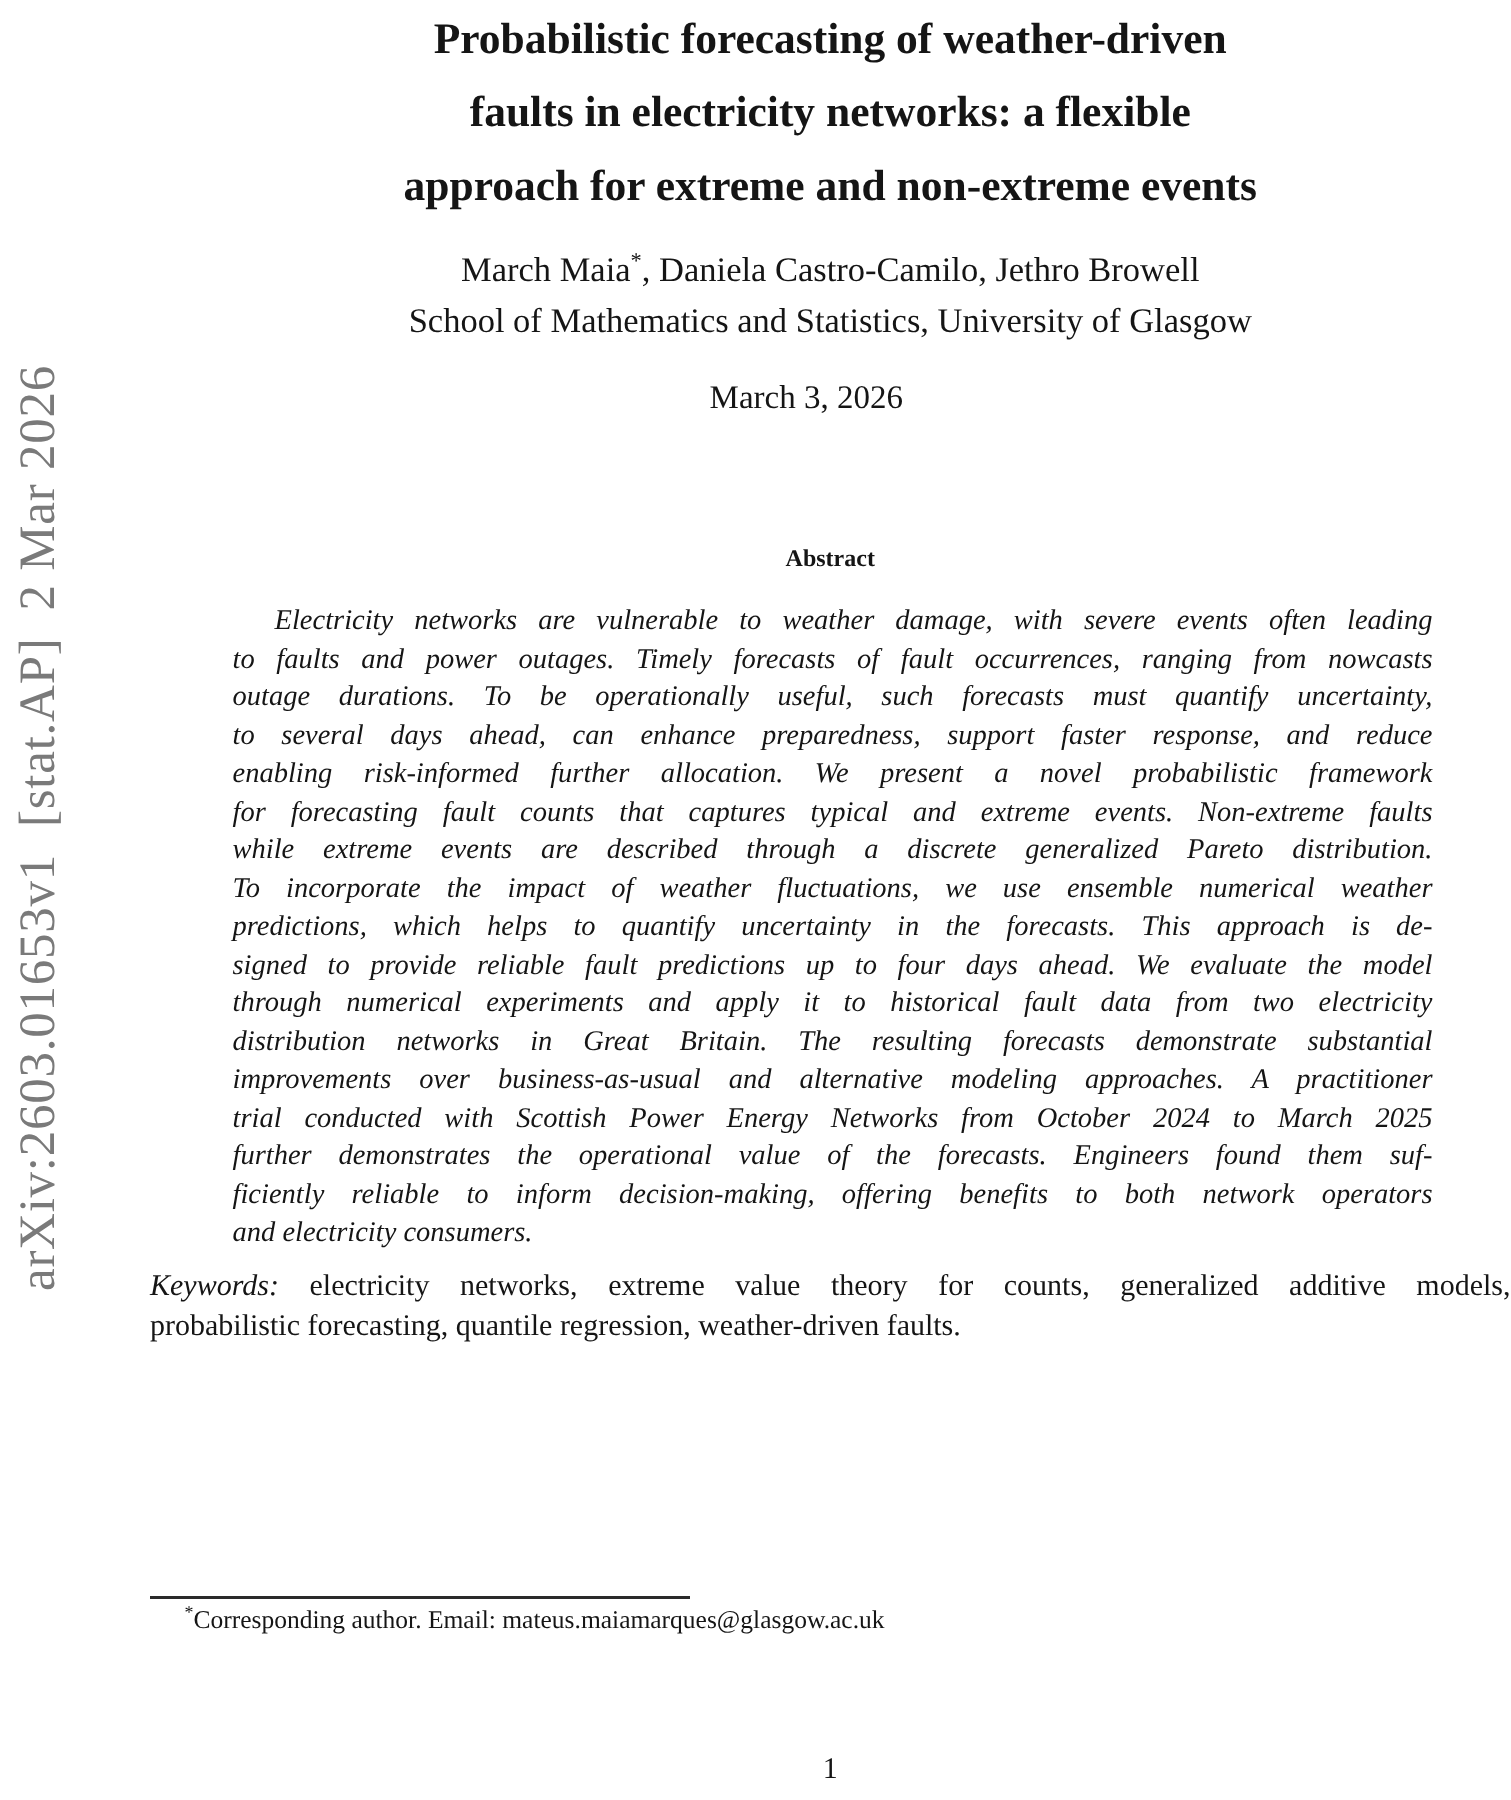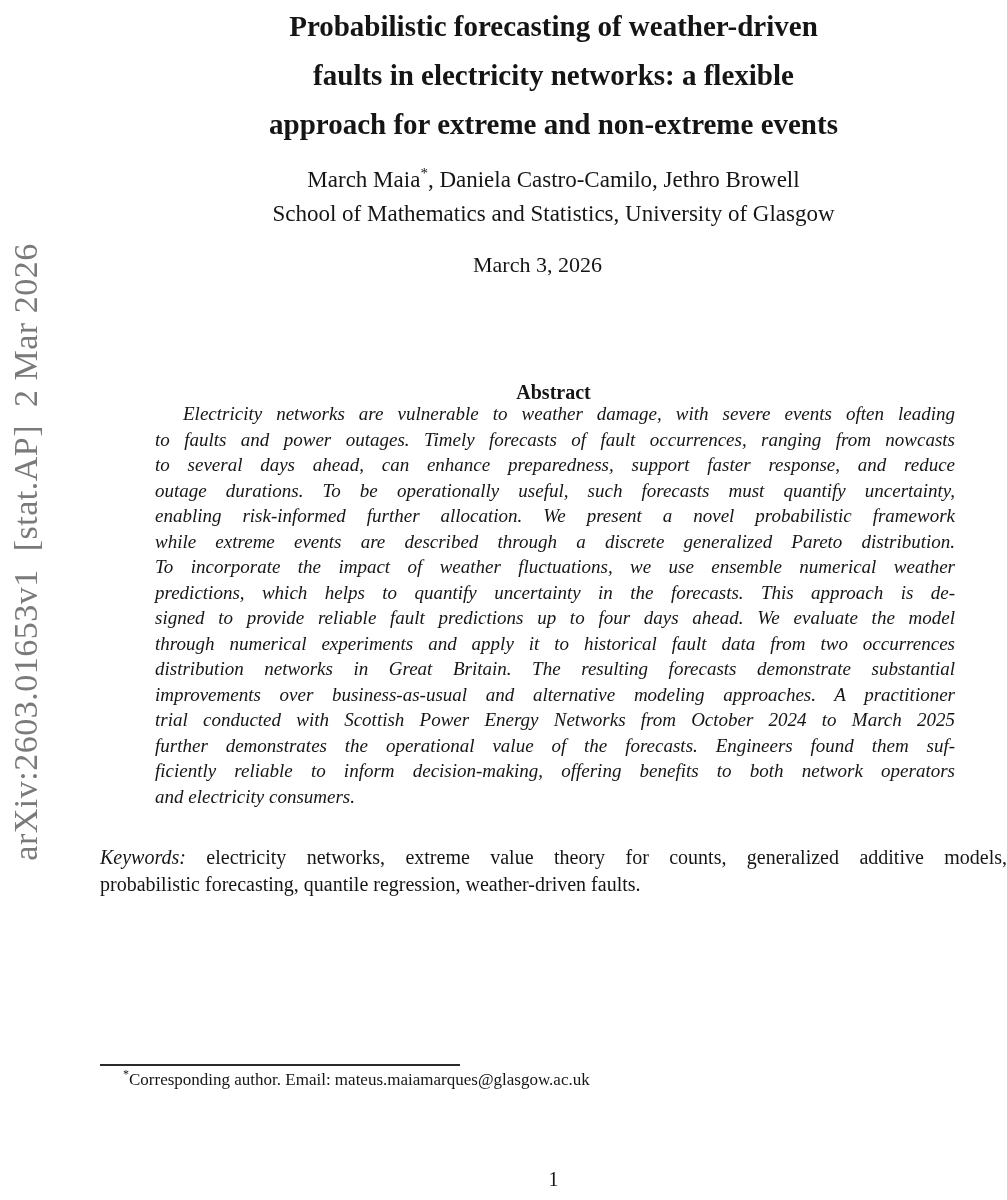--- a/index.html
+++ b/index.html
@@ -58,23 +58,22 @@
     width: 907px;
     text-align: center;
     font-size: 22px;
   }
   .abstract-heading {
     position: absolute;
     top: 364px;
     left: 100px;
     width: 907px;
     text-align: center;
-    font-size: 20px;
+    font-size: 16px;
     font-weight: bold;
-    margin-top: 17px;
   }
   .abstract-body {
     position: absolute;
     top: 401px;
     left: 155px;
     width: 800px;
     font-size: 19px;
     line-height: 25.5px;
     font-style: italic;
   }
@@ -148,28 +147,29 @@
     <div>School of Mathematics and Statistics, University of Glasgow</div>
   </div>
 
   <div class="date">March 3, 2026</div>
 
   <div class="abstract-heading">Abstract</div>
 
   <div class="abstract-body">
       <div class="abs-line first">Electricity networks are vulnerable to weather damage, with severe events often leading</div>
       <div class="abs-line">to faults and power outages. Timely forecasts of fault occurrences, ranging from nowcasts</div>
+      <div class="abs-line">outage durations. To be operationally useful, such forecasts must quantify uncertainty,</div>
       <div class="abs-line">to several days ahead, can enhance preparedness, support faster response, and reduce</div>
-      <div class="abs-line">outage durations. To be operationally useful, such forecasts must quantify uncertainty,</div>
       <div class="abs-line">enabling risk-informed further allocation. We present a novel probabilistic framework</div>
+      <div class="abs-line">for forecasting fault counts that captures typical and extreme events. Non-extreme faults</div>
       <div class="abs-line">while extreme events are described through a discrete generalized Pareto distribution.</div>
       <div class="abs-line">To incorporate the impact of weather fluctuations, we use ensemble numerical weather</div>
       <div class="abs-line">predictions, which helps to quantify uncertainty in the forecasts. This approach is de-</div>
       <div class="abs-line">signed to provide reliable fault predictions up to four days ahead. We evaluate the model</div>
-      <div class="abs-line">through numerical experiments and apply it to historical fault data from two occurrences</div>
+      <div class="abs-line">through numerical experiments and apply it to historical fault data from two electricity</div>
       <div class="abs-line">distribution networks in Great Britain. The resulting forecasts demonstrate substantial</div>
       <div class="abs-line">improvements over business-as-usual and alternative modeling approaches. A practitioner</div>
       <div class="abs-line">trial conducted with Scottish Power Energy Networks from October 2024 to March 2025</div>
       <div class="abs-line">further demonstrates the operational value of the forecasts. Engineers found them suf-</div>
       <div class="abs-line">ficiently reliable to inform decision-making, offering benefits to both network operators</div>
       <div class="abs-line last">and electricity consumers.</div>
     </div>
 
   <div class="keywords">
     <div class="kw-line1"><span class="kw-label">Keywords:</span> <span>electricity networks, extreme value theory for counts, generalized additive models,</span></div>

